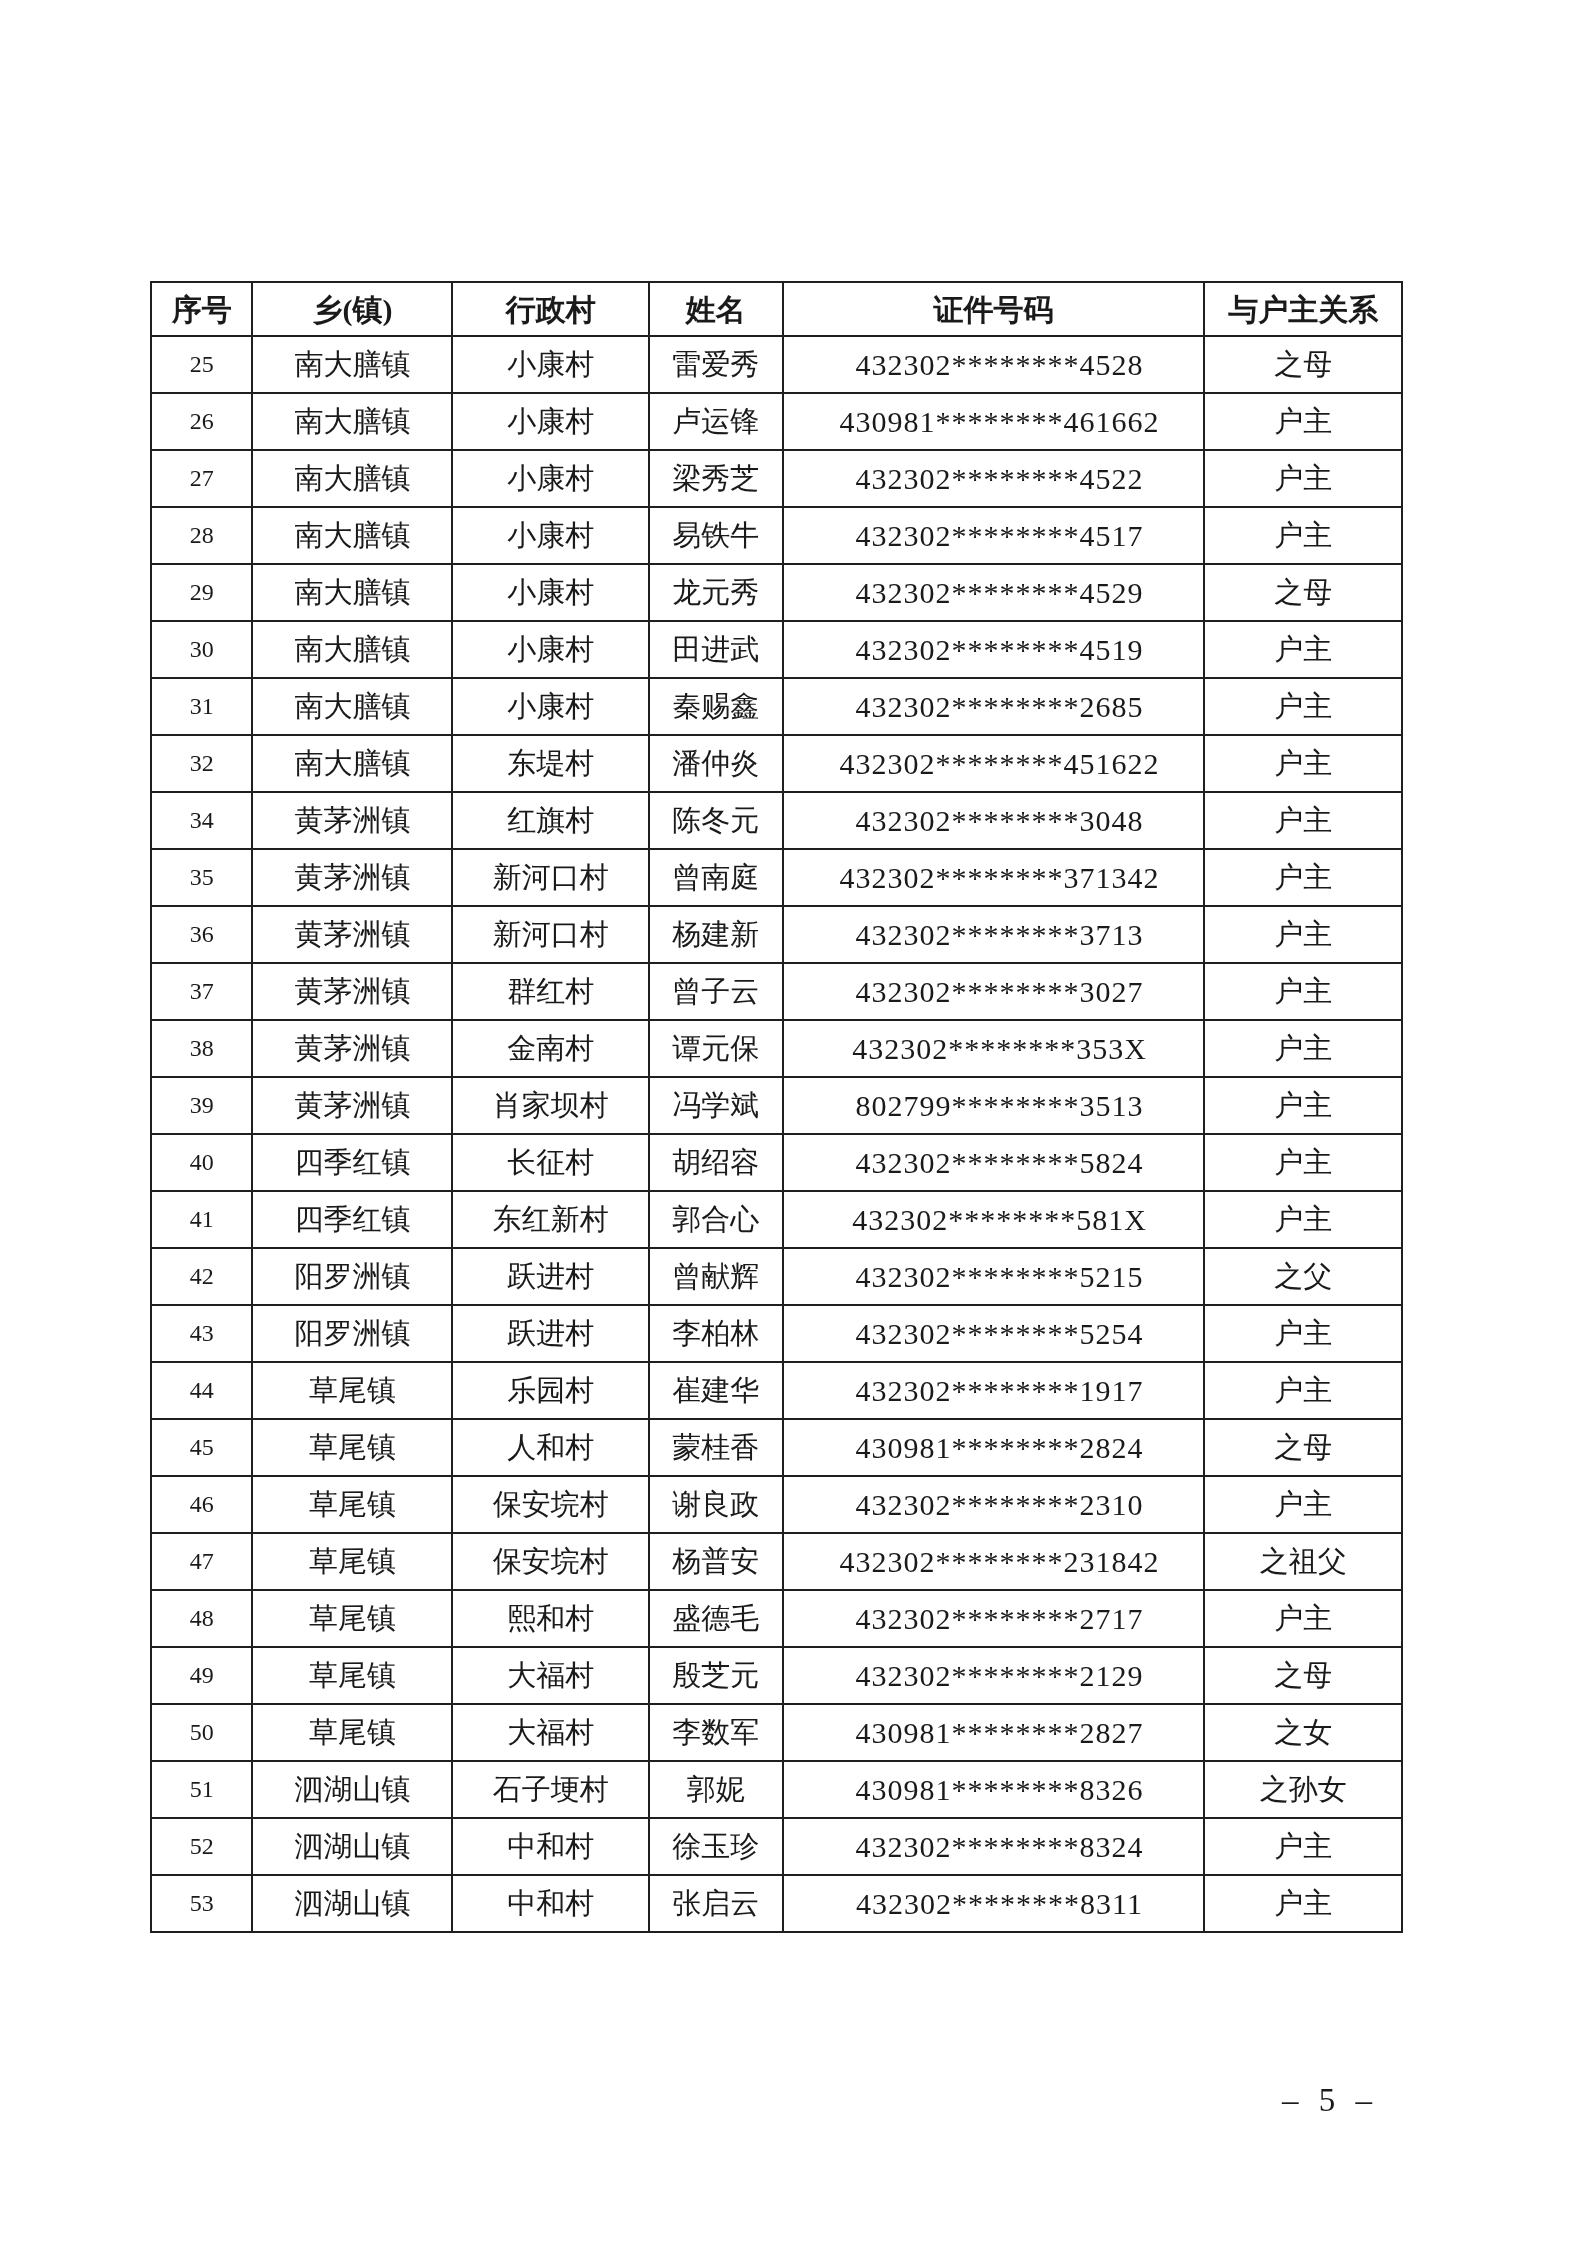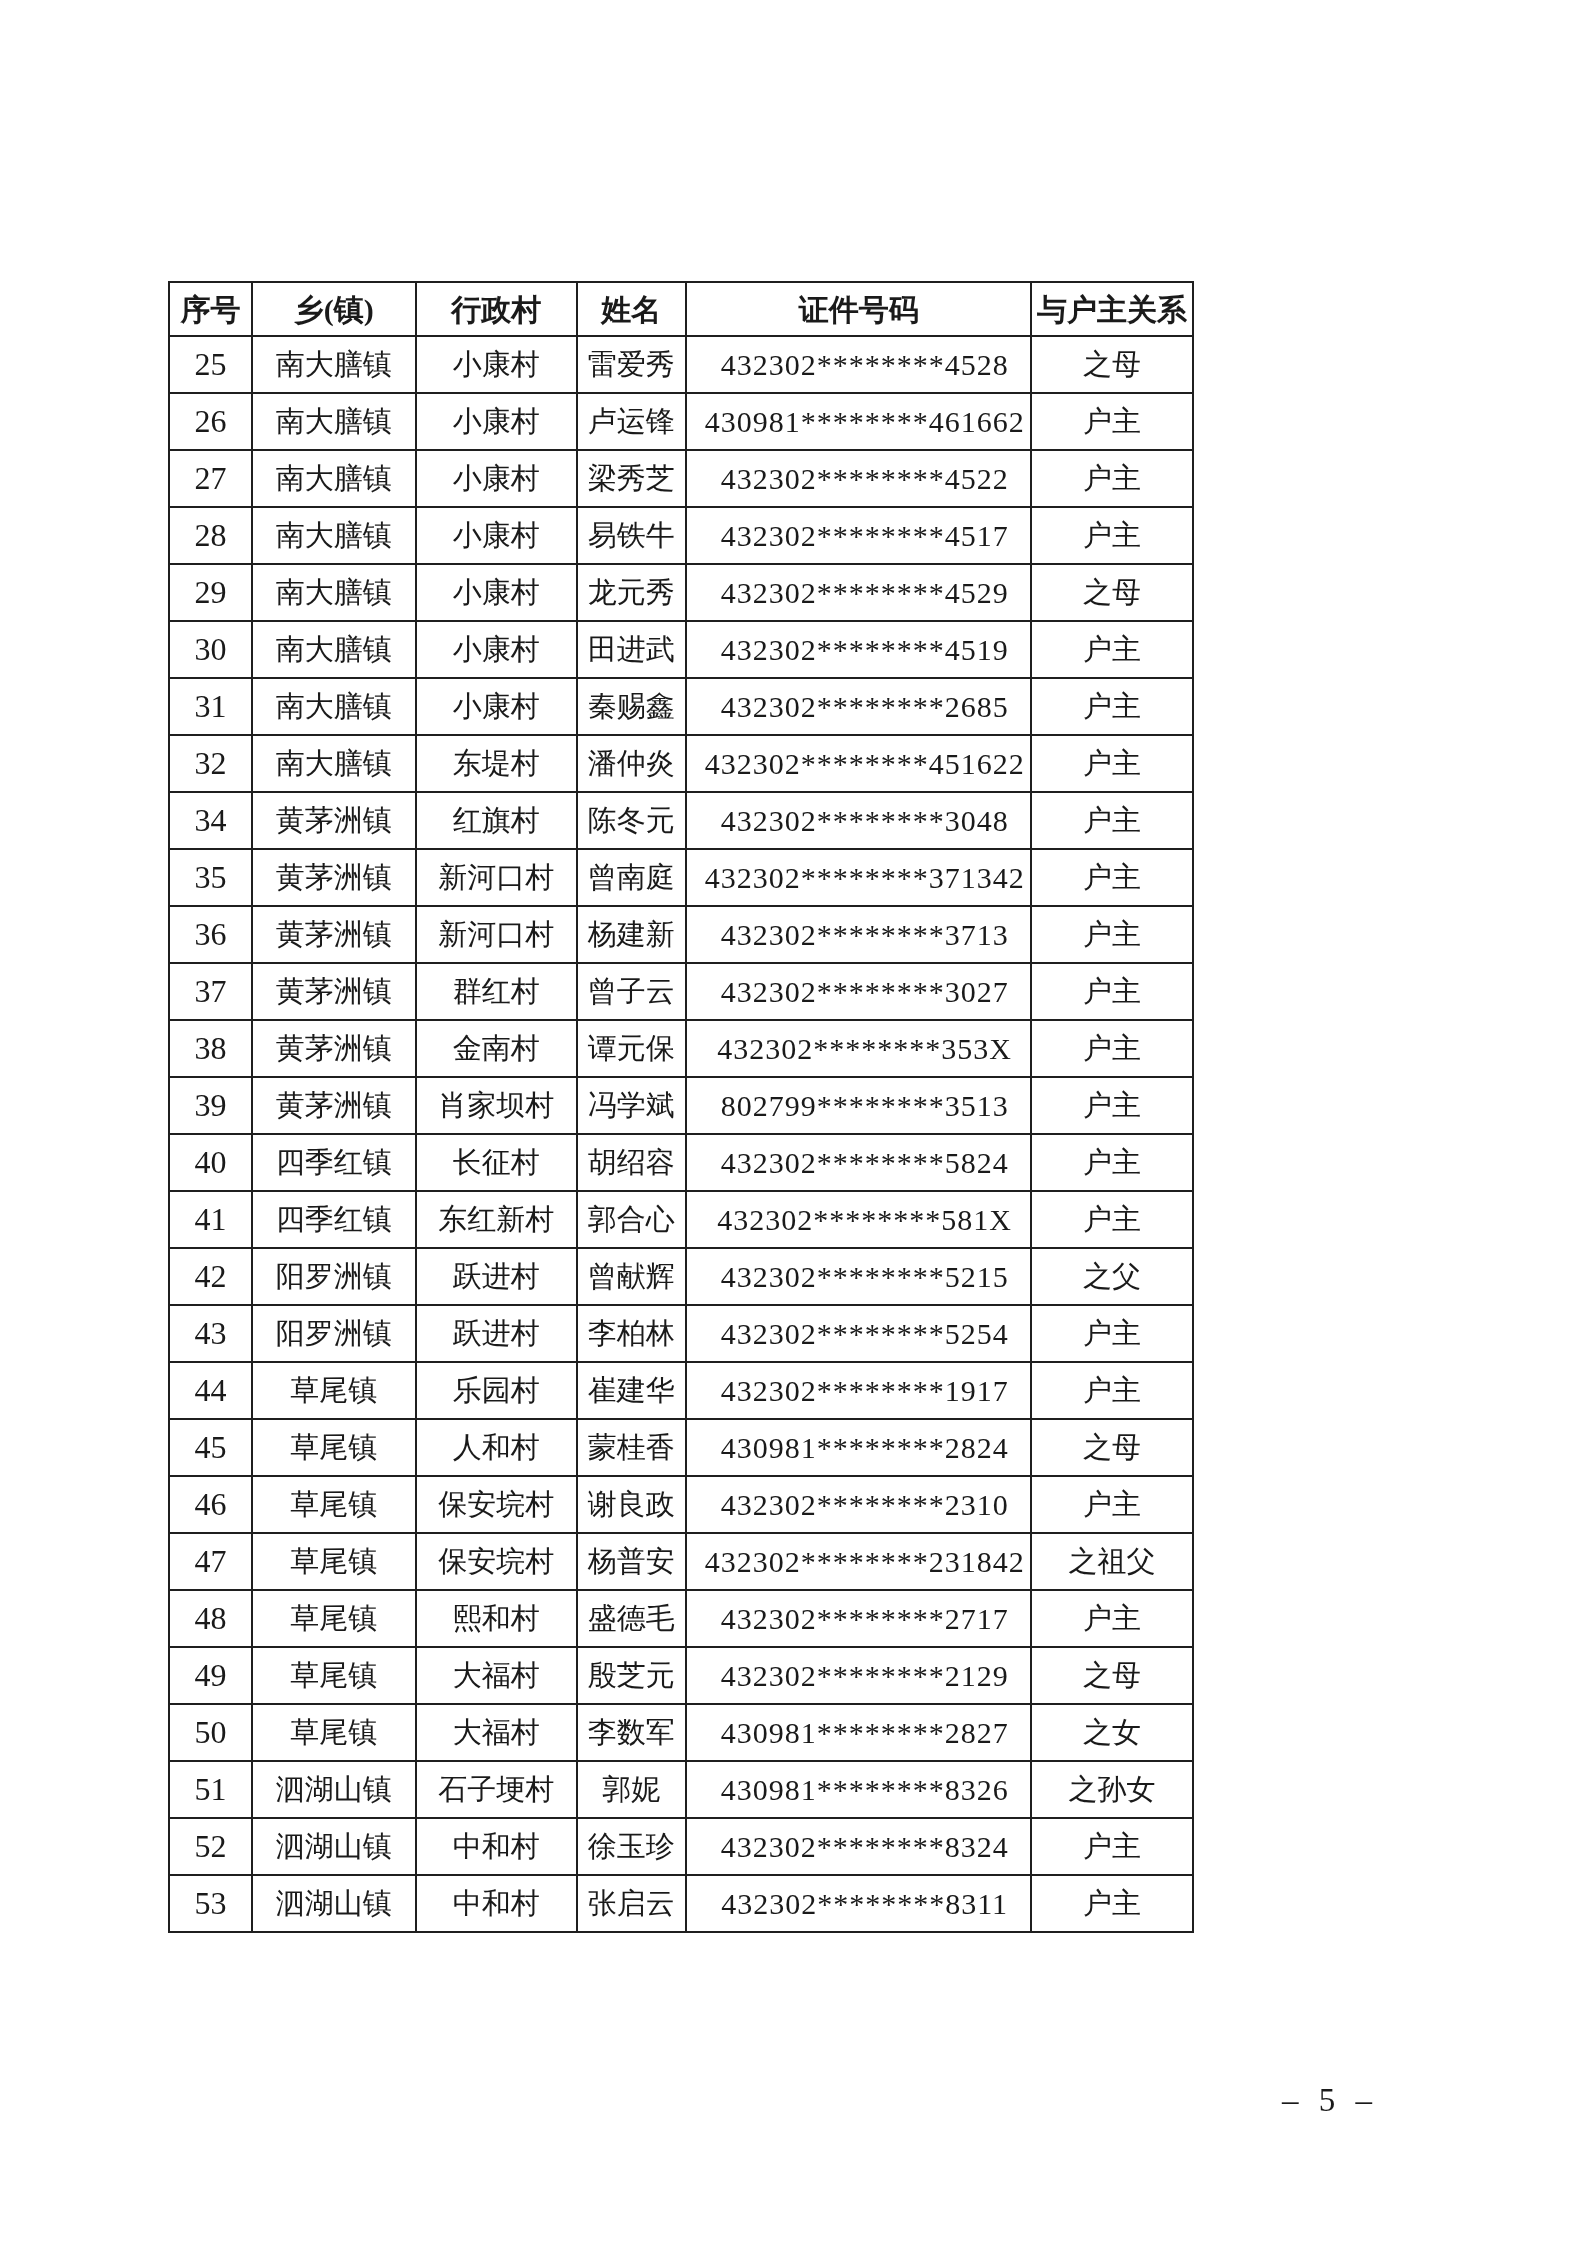--- a/index.html
+++ b/index.html
@@ -11,23 +11,23 @@
   }
   .page {
     position: relative;
     width: 1587px;
     height: 2245px;
     background: #ffffff;
     overflow: hidden;
   }
   .roster-table {
     position: absolute;
-    left: 168px;
+    left: 150px;
     top: 281px;
-    width: 1026px;
+    width: 1253px;
     border-collapse: collapse;
     table-layout: fixed;
   }
   .roster-table th,
   .roster-table td {
     border: 2px solid #1f1f1f;
     text-align: center;
     vertical-align: middle;
     height: 57px;
     font-size: 29px;
@@ -39,21 +39,21 @@
     font-weight: 700;
     font-size: 30px;
     height: 54px;
   }
   .roster-table td.id-col {
     letter-spacing: 1px;
     font-size: 30px;
     padding-left: 12px;
   }
   .roster-table td.index-col {
-    font-size: 32px;
+    font-size: 24px;
   }
   .page-number {
     position: absolute;
     left: 1270px;
     top: 2082px;
     width: 120px;
     text-align: center;
     font-size: 33px;
     letter-spacing: 6px;
     color: #1a1a1a;

